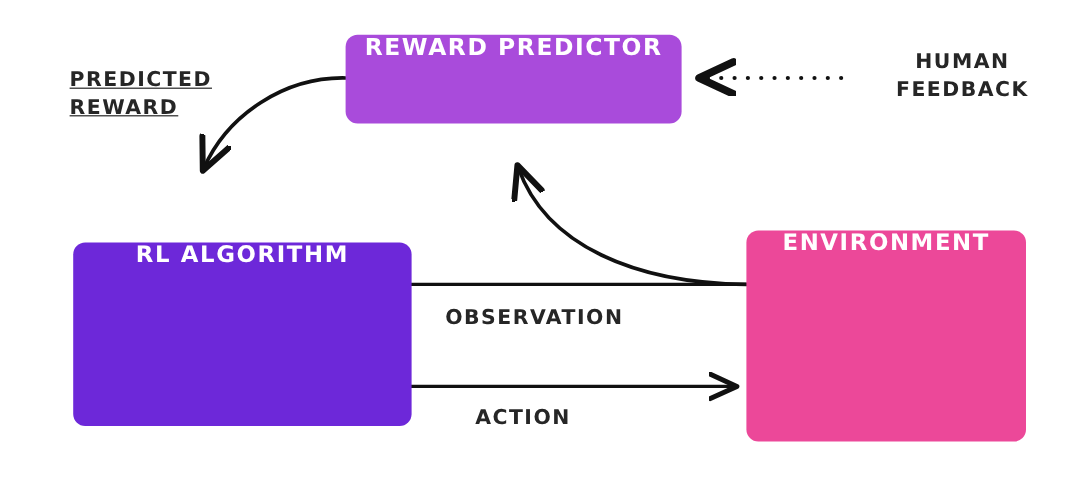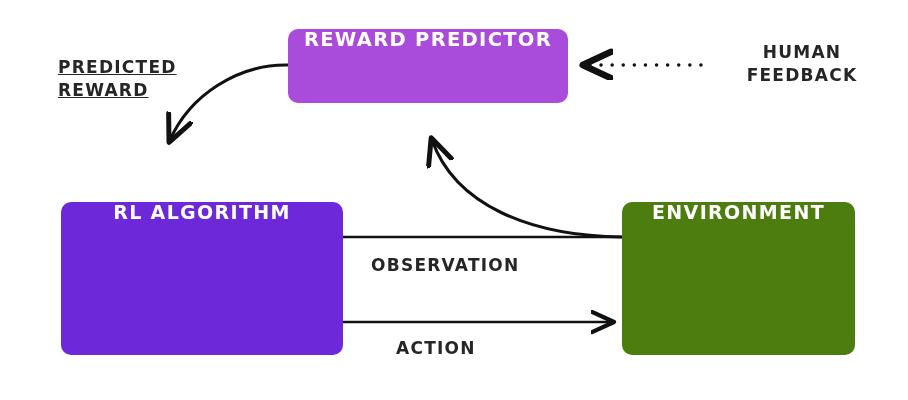--- a/index.html
+++ b/index.html
@@ -62,24 +62,24 @@
     left: 42px;
     top: 202px;
     width: 282px;
     height: 153px;
     background: #6d28d9;
     margin-left: 19px;
   }
 
   .node-env {
     left: 622px;
-    top: 202px;
+    top: 192px;
     width: 233px;
-    height: 153px;
-    background: #4d7c0f;
+    height: 176px;
+    background: #ec4899;
   }
 
   
   .edge-label {
     position: absolute;
     color: #262626;
     font-weight: 700;
     font-size: 17px;
     letter-spacing: 1.25px;
     line-height: 1.38;

